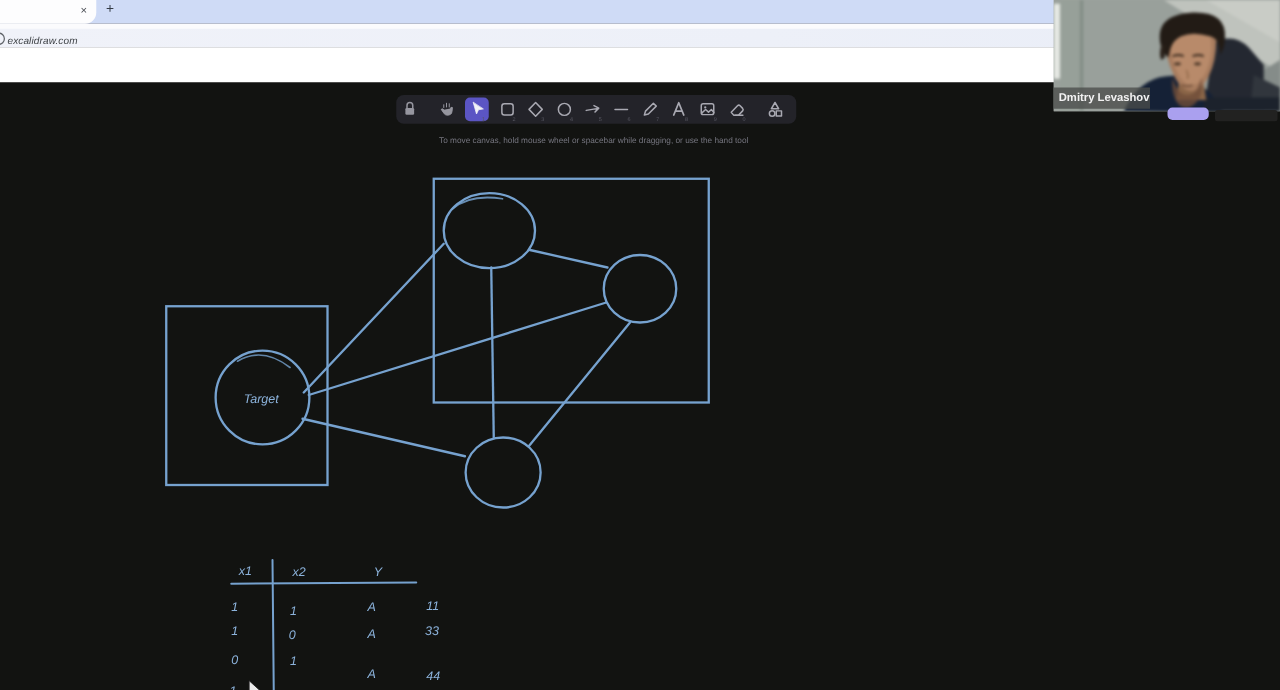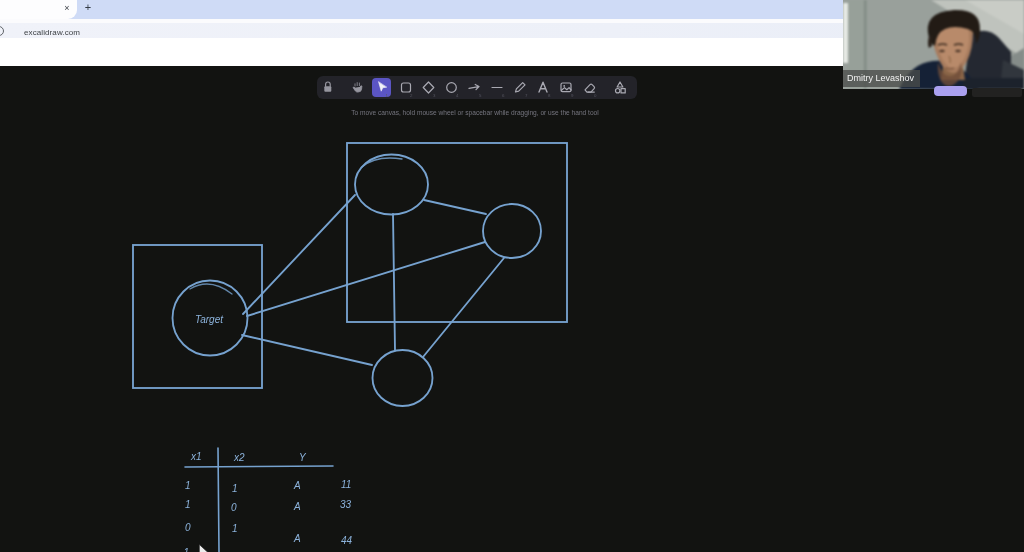--- a/index.html
+++ b/index.html
@@ -9,35 +9,35 @@
   
   #tabstrip{left:0;top:0;width:1024px;height:19px;background:#cfdbf6;}
   #activetab{left:0;top:0;width:77px;height:19px;background:#fdfdfe;
              border-bottom-right-radius:9px;}
   #tabx{left:61px;top:0px;width:12px;height:16px;color:#42464d;font-size:9px;
         line-height:16px;text-align:center;}
   #newtab{left:81px;top:-2px;width:14px;height:18px;color:#333a44;font-size:11px;
           line-height:18px;text-align:center;font-weight:400;}
   #omnirow{left:0;top:19px;width:1024px;height:19px;background:#fbfbfd;}
   #omnibar{left:0;top:23px;width:1024px;height:15px;background:linear-gradient(90deg,#f0f2f9 0%,#edf0f8 60%,#e9edf7 100%);}
-  #urltext{left:24px;top:28px;font-size:8px;color:#3e4246;letter-spacing:0.1px;}
+  #urltext{left:6px;top:28px;font-size:8px;color:#3e4246;letter-spacing:0.1px;font-style:italic;}
   #siteicon{left:-6px;top:25.5px;width:8px;height:8px;border:1.2px solid #5f6368;
             border-radius:50%;}
   #whiterow{left:0;top:38px;width:1024px;height:28px;background:#ffffff;}
   
   #toolbar{left:317px;top:76px;width:320px;height:23px;background:#232329;
            border-radius:6px;}
   #selbox{left:372px;top:78px;width:19px;height:19px;background:#5b55c4;border-radius:4px;}
   #hint{left:0px;top:108.5px;width:950px;text-align:center;font-size:6.6px;
         color:#75757f;letter-spacing:0px;}
   
   #cam{left:843px;top:0;width:181px;height:89px;overflow:hidden;
        background:linear-gradient(100deg,#aab1ab 0%,#a3aaa5 45%,#939a96 75%,#8c9390 100%);}
   #namelabel{left:843px;top:70px;width:73px;height:17px;background:rgba(74,77,74,0.78);
-             color:#f2f2f2;font-size:9px;font-weight:400;line-height:17px;
+             color:#f2f2f2;font-size:9px;font-weight:700;line-height:17px;
              padding-left:4px;white-space:nowrap;overflow:hidden;}
   #pill{left:934px;top:86px;width:33px;height:10px;background:#aaa0ef;border-radius:4px;}
   #darkbar{left:972px;top:88px;width:50px;height:9px;background:#222221;border-radius:2px;}
 </style>
 </head>
 <body>
 <div id="page">
 
   <div class="abs" id="tabstrip"></div>
   <div class="abs" id="activetab"></div>

